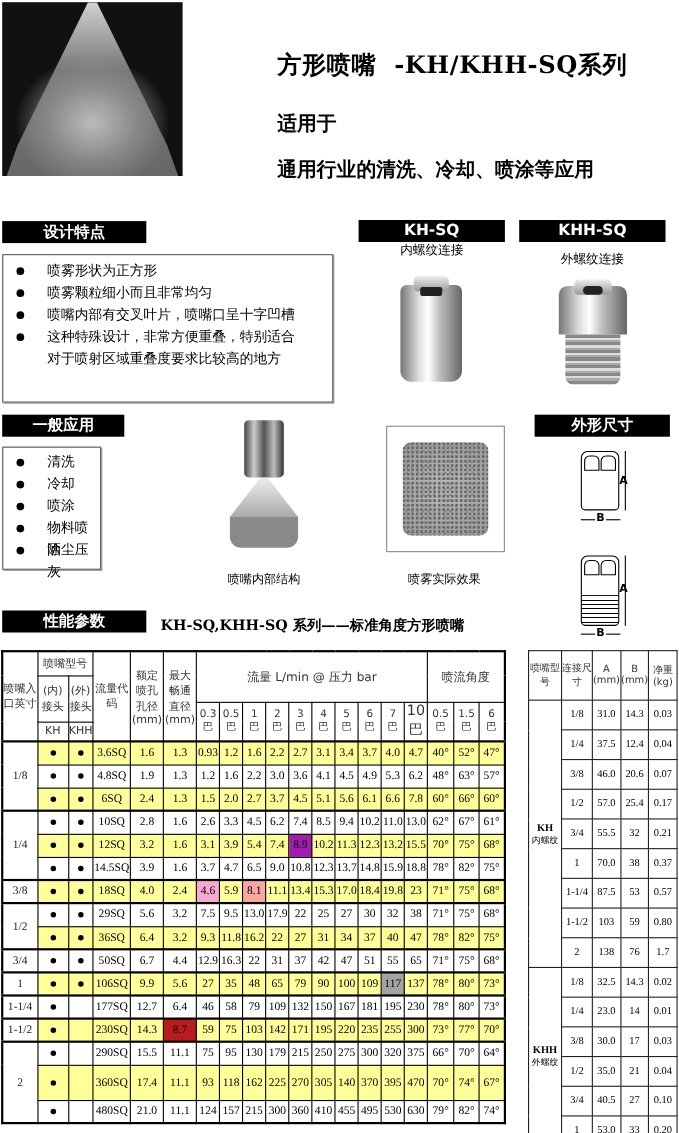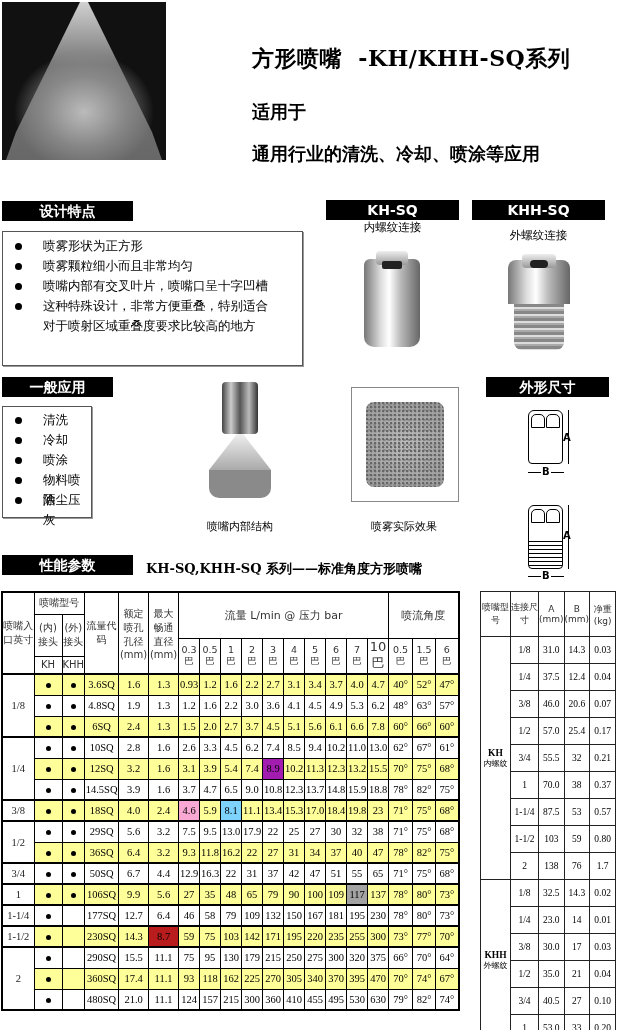--- a/index.html
+++ b/index.html
@@ -304,21 +304,21 @@
         </tr>
         <tr style="height:21px;border-top:2px solid #000;">
           <td rowspan="1" style="background:#fff;color:#222"><span>3/8</span></td>
           <td style="background:#ffff99"><span class="dot"></span></td>
           <td style="background:#ffff99"><span class="dot"></span></td>
           <td style="background:#ffff99"><span>18SQ</span></td>
           <td style="background:#ffff99"><span>4.0</span></td>
           <td style="background:#ffff99"><span>2.4</span></td>
           <td style="background:#f9a8d4"><span>4.6</span></td>
           <td style="background:#ffff99"><span>5.9</span></td>
-          <td style="background:#7dd3fc"><span>8.1</span></td>
+          <td style="background:#fca5a5"><span>8.1</span></td>
           <td style="background:#ffff99"><span>11.1</span></td>
           <td style="background:#ffff99"><span>13.4</span></td>
           <td style="background:#ffff99"><span>15.3</span></td>
           <td style="background:#ffff99"><span>17.0</span></td>
           <td style="background:#ffff99"><span>18.4</span></td>
           <td style="background:#ffff99"><span>19.8</span></td>
           <td style="background:#ffff99"><span>23</span></td>
           <td style="background:#ffff99"><span>71°</span></td>
           <td style="background:#ffff99"><span>75°</span></td>
           <td style="background:#ffff99"><span>68°</span></td>
@@ -462,33 +462,33 @@
           <td><span>215</span></td>
           <td><span>250</span></td>
           <td><span>275</span></td>
           <td><span>300</span></td>
           <td><span>320</span></td>
           <td><span>375</span></td>
           <td><span>66°</span></td>
           <td><span>70°</span></td>
           <td><span>64°</span></td>
         </tr>
-        <tr style="height:21px;">
+        <tr style="height:32px;">
           <td style="background:#ffff99"><span class="dot"></span></td>
           <td style="background:#ffff99"></td>
           <td style="background:#ffff99"><span>360SQ</span></td>
           <td style="background:#ffff99"><span>17.4</span></td>
           <td style="background:#ffff99"><span>11.1</span></td>
           <td style="background:#ffff99"><span>93</span></td>
           <td style="background:#ffff99"><span>118</span></td>
           <td style="background:#ffff99"><span>162</span></td>
           <td style="background:#ffff99"><span>225</span></td>
           <td style="background:#ffff99"><span>270</span></td>
           <td style="background:#ffff99"><span>305</span></td>
-          <td style="background:#ffff99"><span>340</span></td>
+          <td style="background:#ffff99"><span>140</span></td>
           <td style="background:#ffff99"><span>370</span></td>
           <td style="background:#ffff99"><span>395</span></td>
           <td style="background:#ffff99"><span>470</span></td>
           <td style="background:#ffff99"><span>70°</span></td>
           <td style="background:#ffff99"><span>74°</span></td>
           <td style="background:#ffff99"><span>67°</span></td>
         </tr>
         <tr style="height:21px;">
           <td><span class="dot"></span></td>
           <td></td>

